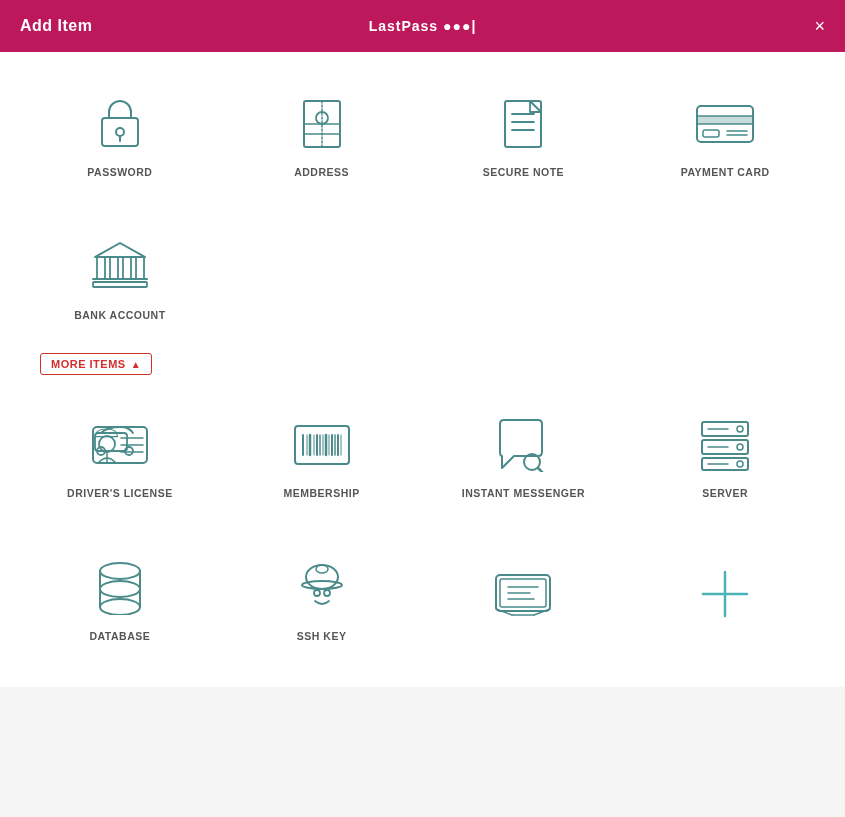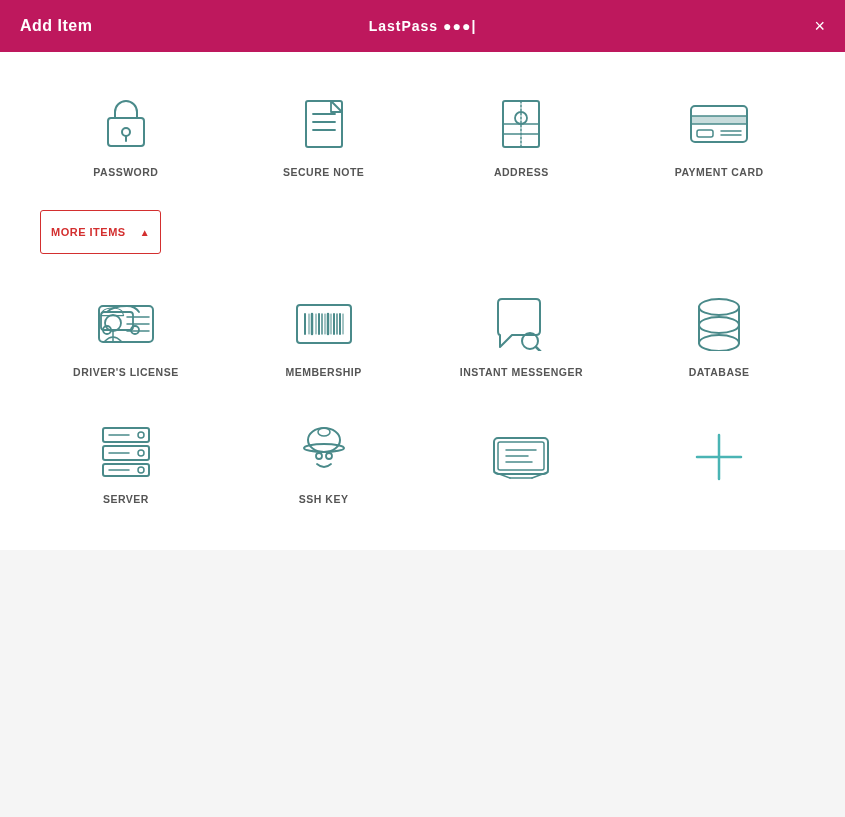--- a/index.html
+++ b/index.html
@@ -41,21 +41,21 @@
       color: white;
       line-height: 1;
     }
     .content {
       background: white;
       padding: 20px 30px 30px;
     }
     .grid {
       display: grid;
       grid-template-columns: repeat(4, 1fr);
-      gap: 6px;
+      gap: 22px;
     }
     .grid-item {
       display: flex;
       flex-direction: column;
       align-items: center;
       justify-content: center;
       padding: 20px 10px 15px;
       cursor: pointer;
       border-radius: 4px;
       transition: background 0.15s;
@@ -72,24 +72,24 @@
       font-size: 10.5px;
       color: #555;
       text-align: center;
       letter-spacing: 0.5px;
       font-weight: 600;
       text-transform: uppercase;
     }
     .more-items-btn {
       display: inline-flex;
       align-items: center;
-      gap: 14px;
+      gap: 5px;
       border: 1.5px solid #d32f2f;
       border-radius: 3px;
-      padding: 15px 10px;
+      padding: 4px 10px;
       font-size: 11px;
       font-weight: bold;
       color: #d32f2f;
       background: white;
       cursor: pointer;
       letter-spacing: 0.5px;
       margin: 5px 0 10px 10px;
     }
     .section-break {
       margin: 5px 0;
@@ -125,58 +125,72 @@
           <line x1="26" y1="40" x2="26" y2="45" stroke-width="2"></line>
         </svg>
       </div>
       <span class="item-label">PASSWORD</span>
     </div>
 
     <div class="grid-item">
       <div class="icon-box">
         <svg width="52" height="56" viewBox="0 0 52 56">
           <rect x="8" y="5" width="36" height="46" rx="2" stroke-width="2"></rect>
+          <circle cx="26" cy="22" r="6" stroke-width="1.8"></circle>
+          <line x1="26" y1="5" x2="26" y2="51" stroke-width="1.5" stroke-dasharray="2,2"></line>
+          <line x1="8" y1="28" x2="44" y2="28" stroke-width="1.5"></line>
+          <line x1="8" y1="38" x2="44" y2="38" stroke-width="1.5"></line>
+        </svg>
+      </div>
+      <span class="item-label">ADDRESS</span>
+    </div>
+
+    <div class="grid-item">
+      <div class="icon-box">
+        <svg width="52" height="56" viewBox="0 0 52 56">
+          <rect x="8" y="5" width="36" height="46" rx="2" stroke-width="2"></rect>
           <line x1="15" y1="18" x2="37" y2="18" stroke-width="1.8"></line>
           <line x1="15" y1="26" x2="37" y2="26" stroke-width="1.8"></line>
           <line x1="15" y1="34" x2="37" y2="34" stroke-width="1.8"></line>
           <path d="M33 5 L44 16" stroke-width="2"></path>
           <path d="M33 5 L33 16 L44 16" stroke-width="1.8"></path>
         </svg>
       </div>
       <span class="item-label">SECURE NOTE</span>
-    </div>
-
-    <div class="grid-item">
-      <div class="icon-box">
-        <svg width="52" height="56" viewBox="0 0 52 56">
-          <rect x="8" y="5" width="36" height="46" rx="2" stroke-width="2"></rect>
-          <circle cx="26" cy="22" r="6" stroke-width="1.8"></circle>
-          <line x1="26" y1="5" x2="26" y2="51" stroke-width="1.5" stroke-dasharray="2,2"></line>
-          <line x1="8" y1="28" x2="44" y2="28" stroke-width="1.5"></line>
-          <line x1="8" y1="38" x2="44" y2="38" stroke-width="1.5"></line>
-        </svg>
-      </div>
-      <span class="item-label">ADDRESS</span>
     </div>
 
     <div class="grid-item">
       <div class="icon-box">
         <svg width="60" height="44" viewBox="0 0 60 44">
           <rect x="2" y="4" width="56" height="36" rx="4" stroke-width="2"></rect>
           <rect x="2" y="14" width="56" height="8" stroke-width="0" fill="#4a8a8a" opacity="0.3"></rect>
           <line x1="2" y1="14" x2="58" y2="14" stroke-width="1.5"></line>
           <line x1="2" y1="22" x2="58" y2="22" stroke-width="1.5"></line>
           <rect x="8" y="28" width="16" height="7" rx="2" stroke-width="1.5"></rect>
           <line x1="32" y1="29" x2="52" y2="29" stroke-width="1.5"></line>
           <line x1="32" y1="33" x2="52" y2="33" stroke-width="1.5"></line>
         </svg>
       </div>
       <span class="item-label">PAYMENT CARD</span>
     </div>
 
+    <div class="grid-item">
+      <div class="icon-box">
+        <svg width="58" height="56" viewBox="0 0 58 56">
+          <polygon points="29,4 54,18 4,18" stroke-width="2" fill="none"></polygon>
+          <rect x="6" y="18" width="8" height="22" stroke-width="1.8"></rect>
+          <rect x="19" y="18" width="8" height="22" stroke-width="1.8"></rect>
+          <rect x="32" y="18" width="8" height="22" stroke-width="1.8"></rect>
+          <rect x="45" y="18" width="8" height="22" stroke-width="1.8"></rect>
+          <line x1="2" y1="40" x2="56" y2="40" stroke-width="2"></line>
+          <rect x="2" y="43" width="54" height="5" rx="1" stroke-width="1.8"></rect>
+        </svg>
+      </div>
+      <span class="item-label">BANK ACCOUNT</span>
+    </div>
 
   </div>
 
   <div class="section-break" style="margin-top:12px; margin-bottom:8px;">
     <button class="more-items-btn">
       <span>MORE ITEMS</span>
       <span style="font-size:10px;">▲</span>
     </button>
   </div>
 
@@ -239,52 +253,52 @@
           <path d="M6 6 Q6 2 10 2 L44 2 Q48 2 48 6 L48 34 Q48 38 44 38 L20 38 L8 50 L8 38 Q6 38 6 34 Z" stroke-width="2" fill="none"></path>
           <circle cx="38" cy="44" r="8" stroke-width="2"></circle>
           <line x1="44" y1="50" x2="52" y2="58" stroke-width="2.5"></line>
         </svg>
       </div>
       <span class="item-label">INSTANT MESSENGER</span>
     </div>
 
     <div class="grid-item">
       <div class="icon-box">
-        <svg width="52" height="54" viewBox="0 0 52 54">
-          <ellipse cx="26" cy="10" rx="20" ry="8" stroke-width="2"></ellipse>
-          <path d="M6 10 L6 28" stroke-width="2"></path>
-          <path d="M46 10 L46 28" stroke-width="2"></path>
-          <ellipse cx="26" cy="28" rx="20" ry="8" stroke-width="2"></ellipse>
-          <path d="M6 28 L6 46" stroke-width="2"></path>
-          <path d="M46 28 L46 46" stroke-width="2"></path>
-          <ellipse cx="26" cy="46" rx="20" ry="8" stroke-width="2"></ellipse>
-        </svg>
-      </div>
-      <span class="item-label">DATABASE</span>
-    </div>
-
-    <div class="grid-item">
-      <div class="icon-box">
         <svg width="54" height="54" viewBox="0 0 54 54">
           <rect x="4" y="4" width="46" height="14" rx="2" stroke-width="2"></rect>
           <rect x="4" y="22" width="46" height="14" rx="2" stroke-width="2"></rect>
           <rect x="4" y="40" width="46" height="12" rx="2" stroke-width="2"></rect>
           <circle cx="42" cy="11" r="3" stroke-width="1.5"></circle>
           <circle cx="42" cy="29" r="3" stroke-width="1.5"></circle>
           <circle cx="42" cy="46" r="3" stroke-width="1.5"></circle>
           <line x1="10" y1="11" x2="30" y2="11" stroke-width="1.5"></line>
           <line x1="10" y1="29" x2="30" y2="29" stroke-width="1.5"></line>
           <line x1="10" y1="46" x2="30" y2="46" stroke-width="1.5"></line>
         </svg>
       </div>
       <span class="item-label">SERVER</span>
     </div>
 
     <div class="grid-item">
       <div class="icon-box">
+        <svg width="52" height="54" viewBox="0 0 52 54">
+          <ellipse cx="26" cy="10" rx="20" ry="8" stroke-width="2"></ellipse>
+          <path d="M6 10 L6 28" stroke-width="2"></path>
+          <path d="M46 10 L46 28" stroke-width="2"></path>
+          <ellipse cx="26" cy="28" rx="20" ry="8" stroke-width="2"></ellipse>
+          <path d="M6 28 L6 46" stroke-width="2"></path>
+          <path d="M46 28 L46 46" stroke-width="2"></path>
+          <ellipse cx="26" cy="46" rx="20" ry="8" stroke-width="2"></ellipse>
+        </svg>
+      </div>
+      <span class="item-label">DATABASE</span>
+    </div>
+
+    <div class="grid-item">
+      <div class="icon-box">
         <svg width="54" height="54" viewBox="0 0 54 54">
 
           <ellipse cx="27" cy="16" rx="16" ry="12" stroke-width="2"></ellipse>
           <ellipse cx="27" cy="24" rx="20" ry="4" stroke-width="2"></ellipse>
           <circle cx="22" cy="32" r="3" stroke-width="1.8"></circle>
           <circle cx="32" cy="32" r="3" stroke-width="1.8"></circle>
           <path d="M20 40 Q27 46 34 40" stroke-width="1.8" fill="none"></path>
 
           <ellipse cx="27" cy="8" rx="6" ry="4" stroke-width="1.5"></ellipse>
         </svg>

